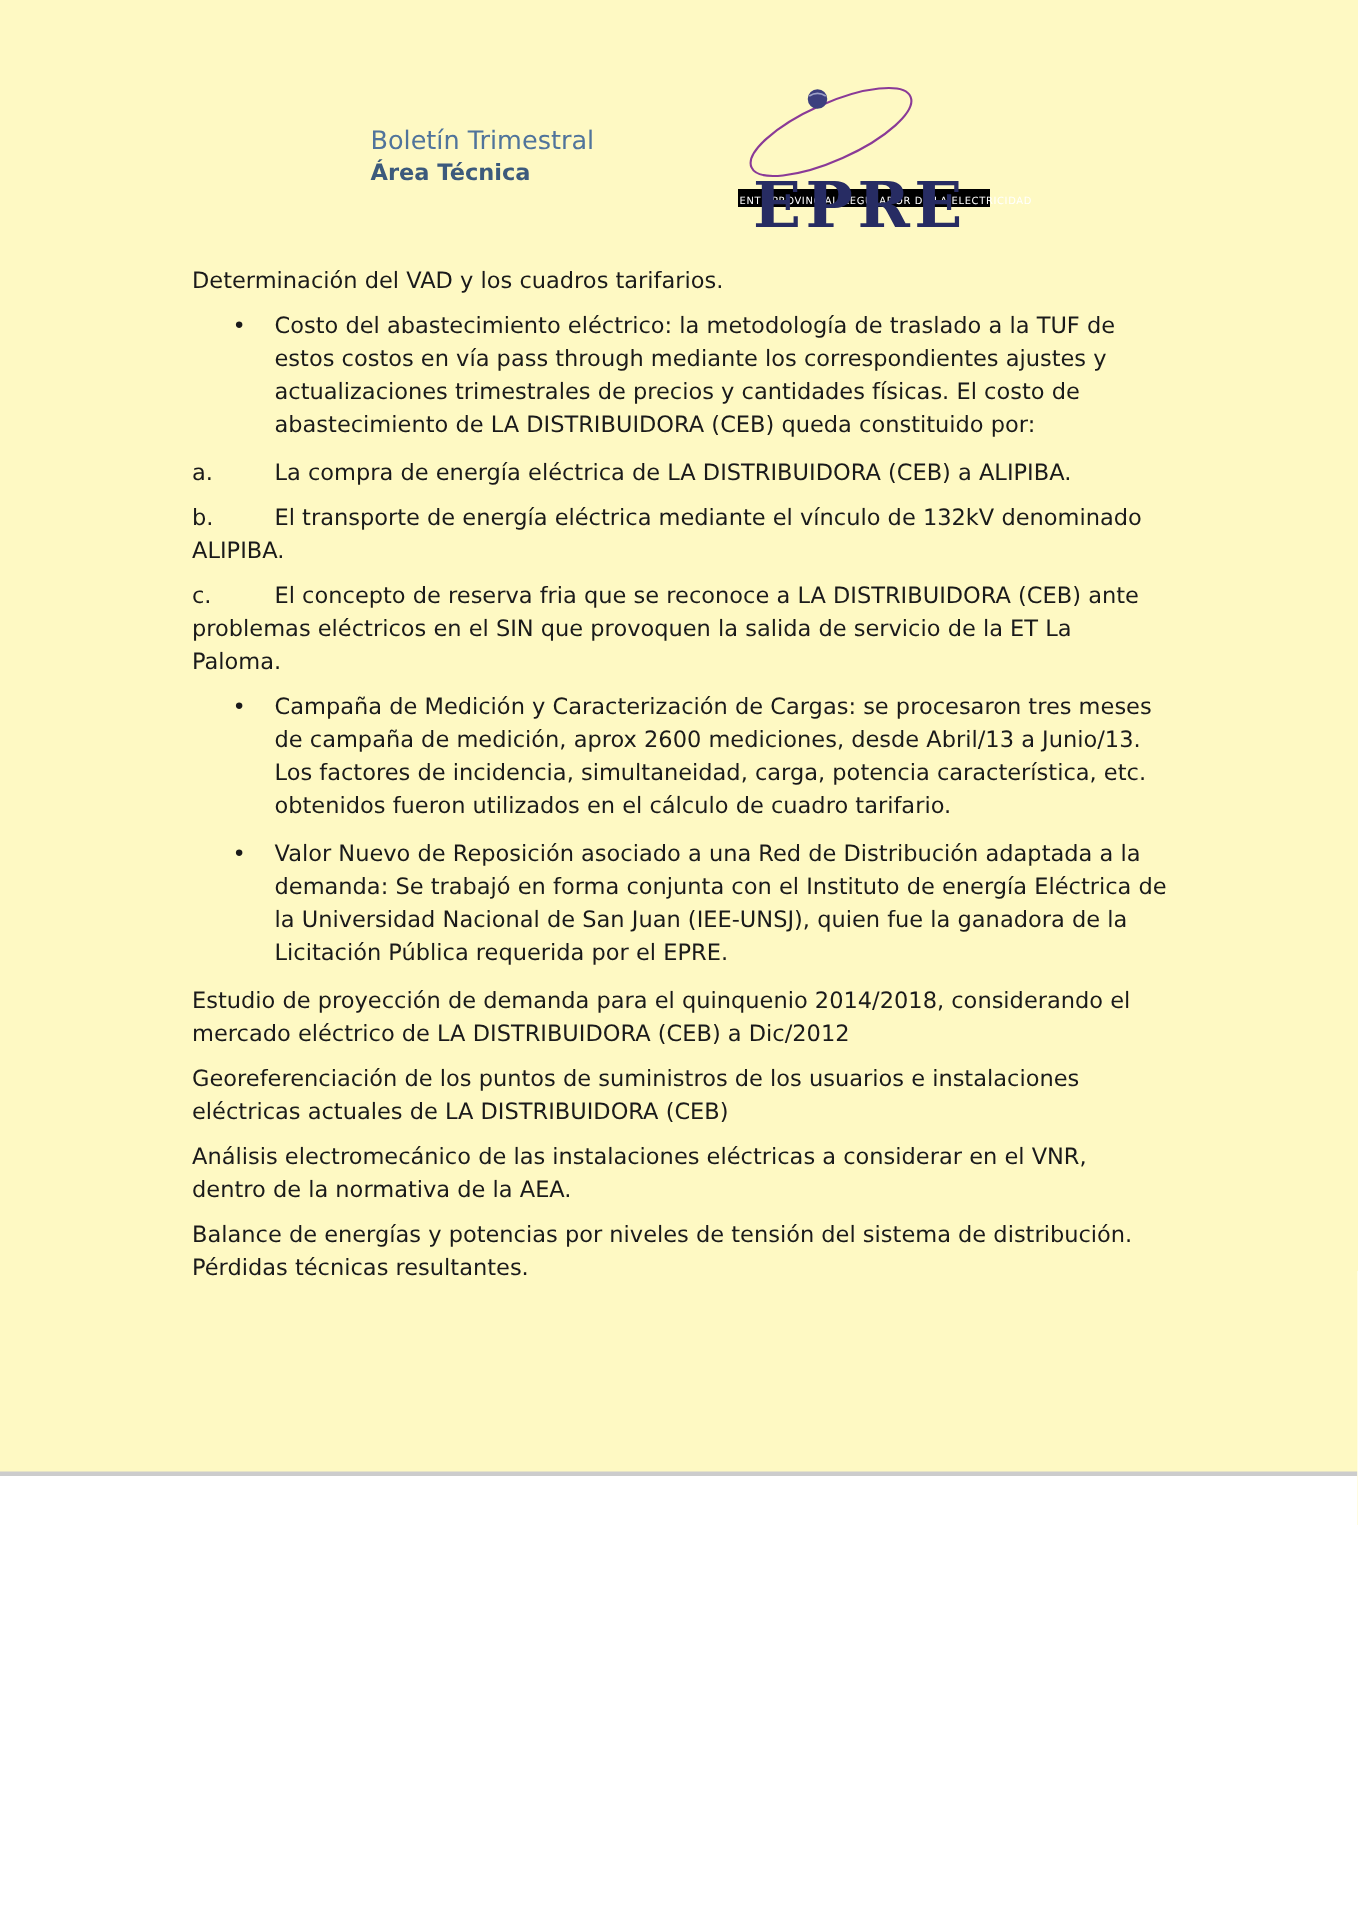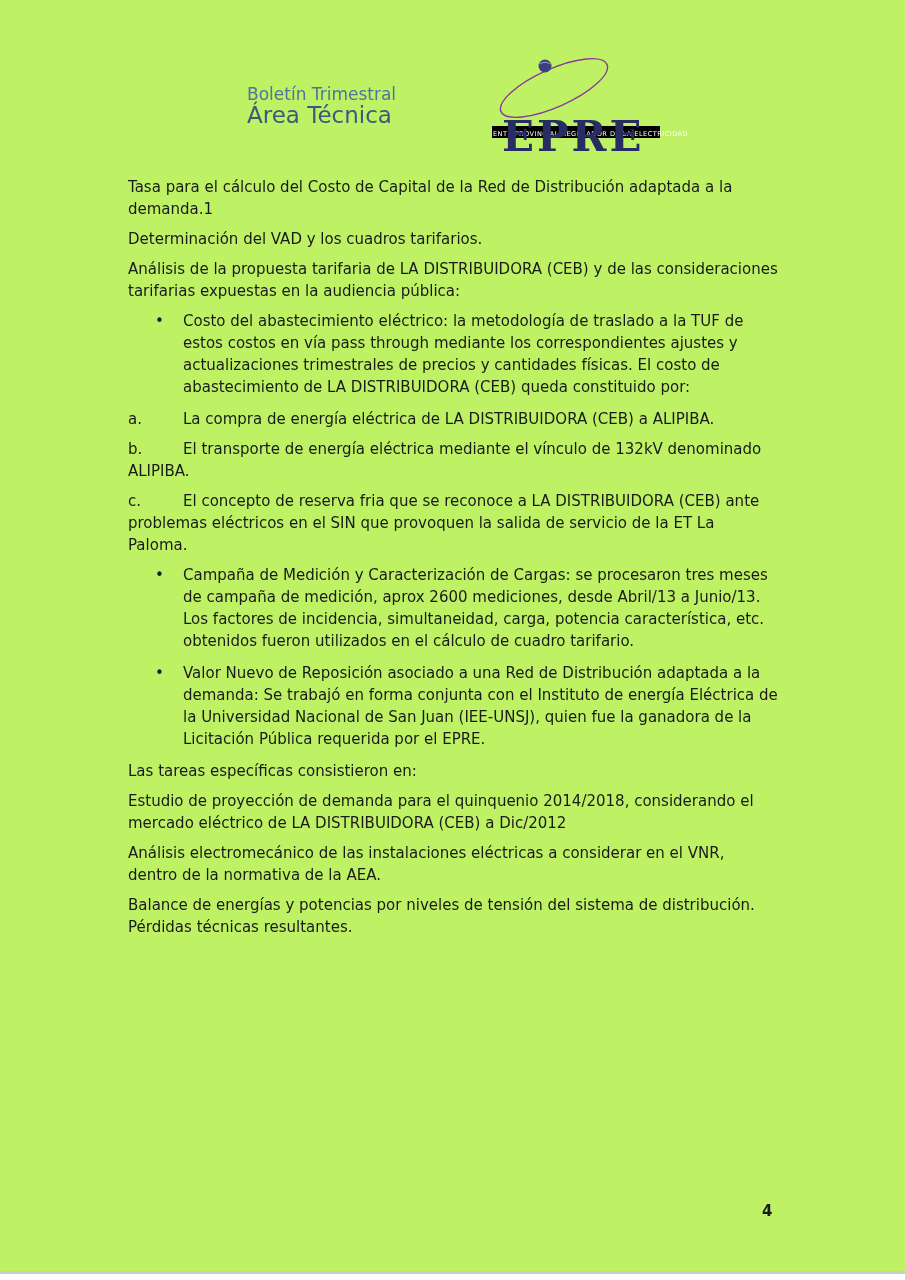--- a/index.html
+++ b/index.html
@@ -1,30 +1,30 @@
 <!DOCTYPE html>
 <html><head>
 <meta charset="utf-8">
 <style>
   * { box-sizing: border-box; }
   html, body { margin: 0; padding: 0; background: #ffffff; }
   .page {
     position: relative;
     width: 905px;
-    height: 1274px;
-    background: #bef264;
+    height: 984px;
+    background: #fef9c3;
     font-family: "DejaVu Sans", "Liberation Sans", sans-serif;
     color: #1a1a1a;
     overflow: hidden;
   }
 
   
   .header-title-block { position: absolute; left: 247px; top: 84px; }
   .bulletin-title   { font-size: 17px; line-height: 21px; color: #50749b; }
-  .bulletin-subtitle{ font-size: 23px; line-height: 21px; font-weight: 400; color: #3c5a7c; }
+  .bulletin-subtitle{ font-size: 15px; line-height: 21px; font-weight: 700; color: #3c5a7c; }
 
   .logo { position: absolute; left: 492px; top: 56px; width: 172px; }
   .logo-art { position: relative; height: 70px; }
   .logo-text {
     position: absolute; left: 10px; top: 24px;
     font-family: "DejaVu Serif", "Liberation Serif", serif;
     font-weight: 700; font-size: 42px; line-height: 44px;
     letter-spacing: 3px; color: #272c63; margin-top: 35px;
   }
   .logo-orbit { position: absolute; left: 0; top: 0; pointer-events: none; }
@@ -71,23 +71,21 @@
         <ellipse cx="62" cy="32" rx="58" ry="19" fill="none" stroke="#8a3a97" stroke-width="1.4" transform="rotate(-24 62 32)"></ellipse>
         <circle cx="53" cy="10" r="6.5" fill="#3d3f7e"></circle>
         <path d="M 47.5 8 Q 53 4.5 58.5 8" fill="none" stroke="#9fa2c8" stroke-width="1"></path>
       </svg>
     </div>
     <div class="logo-band">ENTE PROVINCIAL REGULADOR DE LA ELECTRICIDAD</div>
   </div>
 
   <div class="content">
 
-    <p class="para">Tasa para el cálculo del Costo de Capital de la Red de Distribución adaptada a la demanda.1</p>
     <p class="para">Determinación del VAD y los cuadros tarifarios.</p>
-    <p class="para">Análisis de la propuesta tarifaria de LA DISTRIBUIDORA (CEB)  y de las consideraciones tarifarias expuestas en la audiencia pública:</p>
 
     <div class="bullet">
       <span class="dot">•</span>
       <span>Costo del abastecimiento eléctrico: la metodología de traslado a la TUF de estos costos en vía pass through mediante los correspondientes ajustes y actualizaciones trimestrales de precios y cantidades físicas. El costo de abastecimiento de LA DISTRIBUIDORA (CEB) queda constituido por:</span>
     </div>
 
     <p class="para"><span class="letter">a.</span><span>La compra de energía eléctrica de LA DISTRIBUIDORA (CEB) a ALIPIBA.</span></p>
 
     <p class="para"><span class="letter">b.</span><span>El transporte de energía eléctrica mediante el vínculo de 132kV denominado ALIPIBA.</span></p>
 
@@ -96,22 +94,22 @@
     <div class="bullet">
       <span class="dot">•</span>
       <span>Campaña de Medición y Caracterización de Cargas: se procesaron tres meses de campaña de medición, aprox 2600 mediciones, desde Abril/13 a Junio/13. Los factores de incidencia, simultaneidad, carga, potencia característica, etc. obtenidos fueron utilizados en el cálculo de cuadro tarifario.</span>
     </div>
 
     <div class="bullet">
       <span class="dot">•</span>
       <span>Valor Nuevo de Reposición asociado a una Red de Distribución adaptada a la demanda: Se trabajó en forma conjunta con el Instituto de energía Eléctrica de la Universidad Nacional de San Juan (IEE-UNSJ), quien fue la ganadora de la Licitación Pública requerida por el EPRE.</span>
     </div>
 
-    <p class="para">Las tareas específicas consistieron en:</p>
     <p class="para">Estudio de proyección de demanda para el quinquenio 2014/2018, considerando el mercado eléctrico de LA DISTRIBUIDORA (CEB)  a Dic/2012</p>
+    <p class="para">Georeferenciación de los puntos de suministros de los usuarios e instalaciones eléctricas actuales de LA DISTRIBUIDORA (CEB)</p>
     <p class="para">Análisis electromecánico de las instalaciones eléctricas a considerar en el VNR, dentro de la normativa de la AEA.</p>
     <p class="para">Balance de energías y potencias por niveles de tensión del sistema de distribución. Pérdidas técnicas resultantes.</p>
 
   </div>
 
   <span class="page-number">4</span>
 
   <div class="bottom-strip"></div>
 
 </div>

